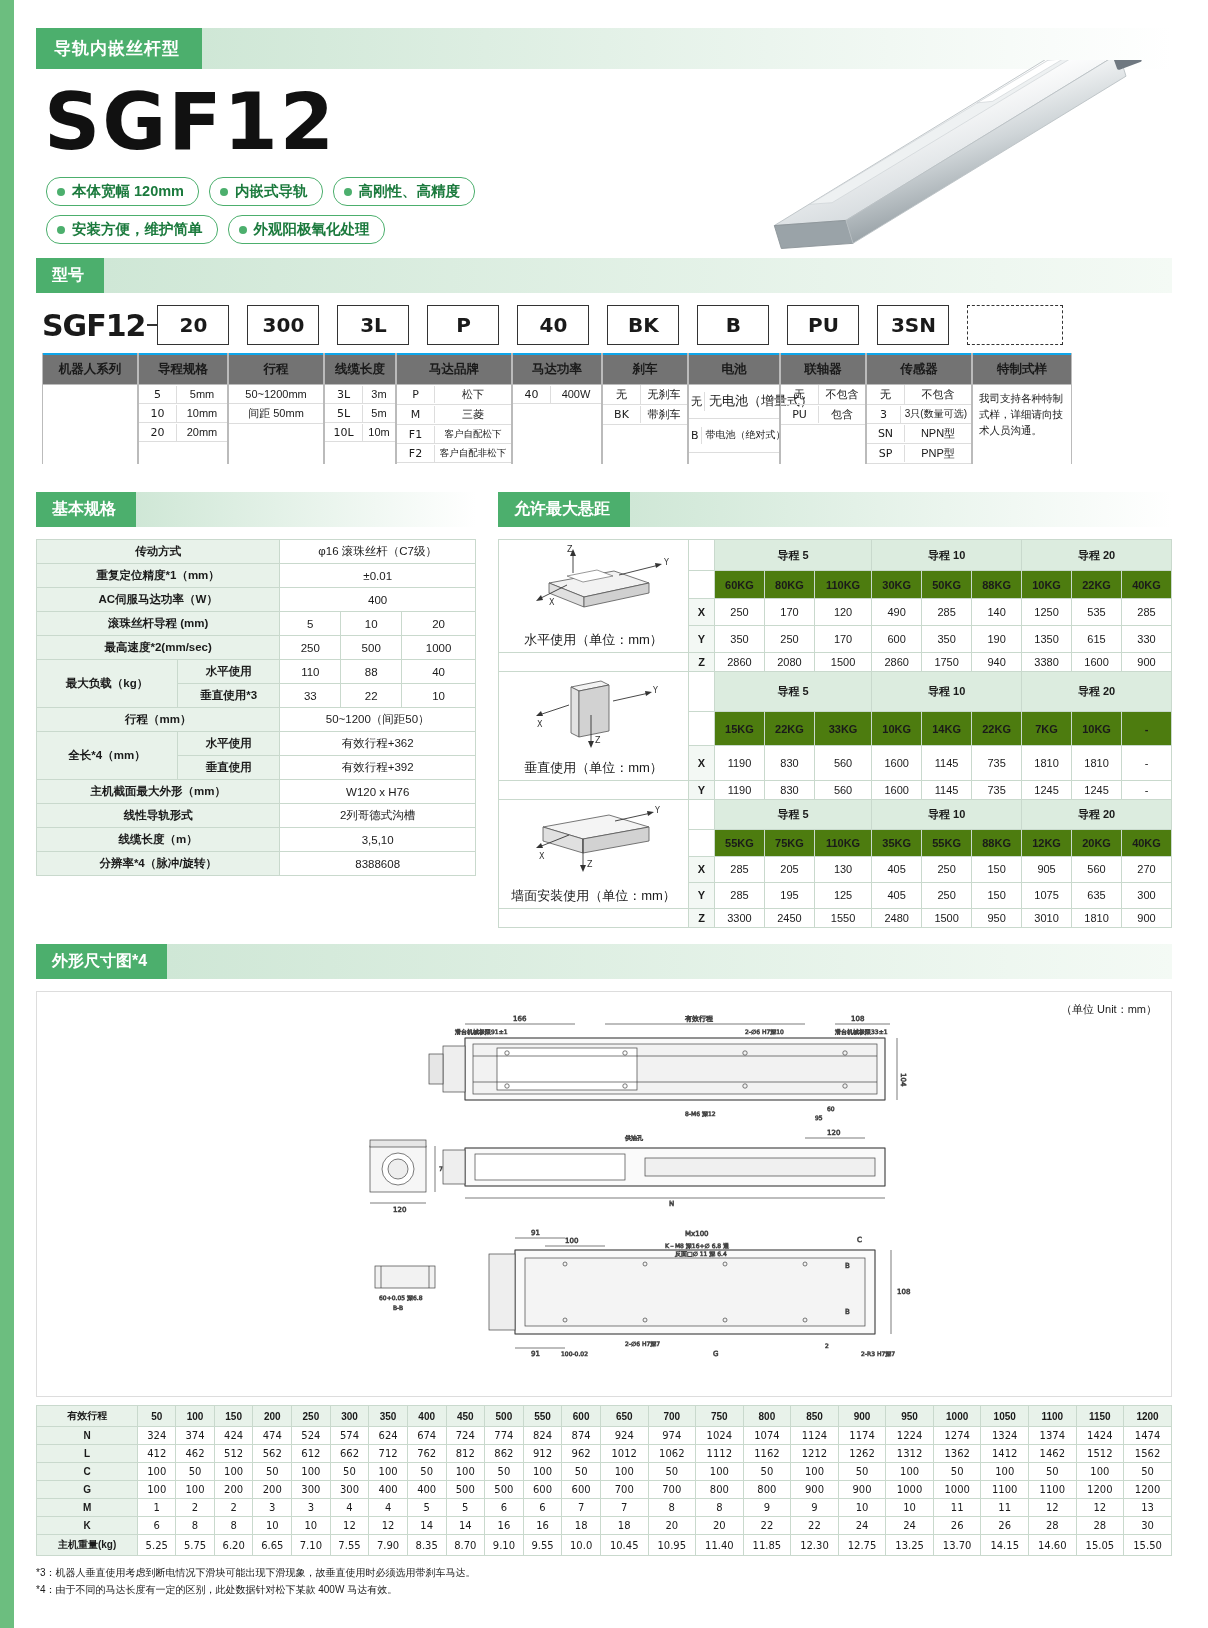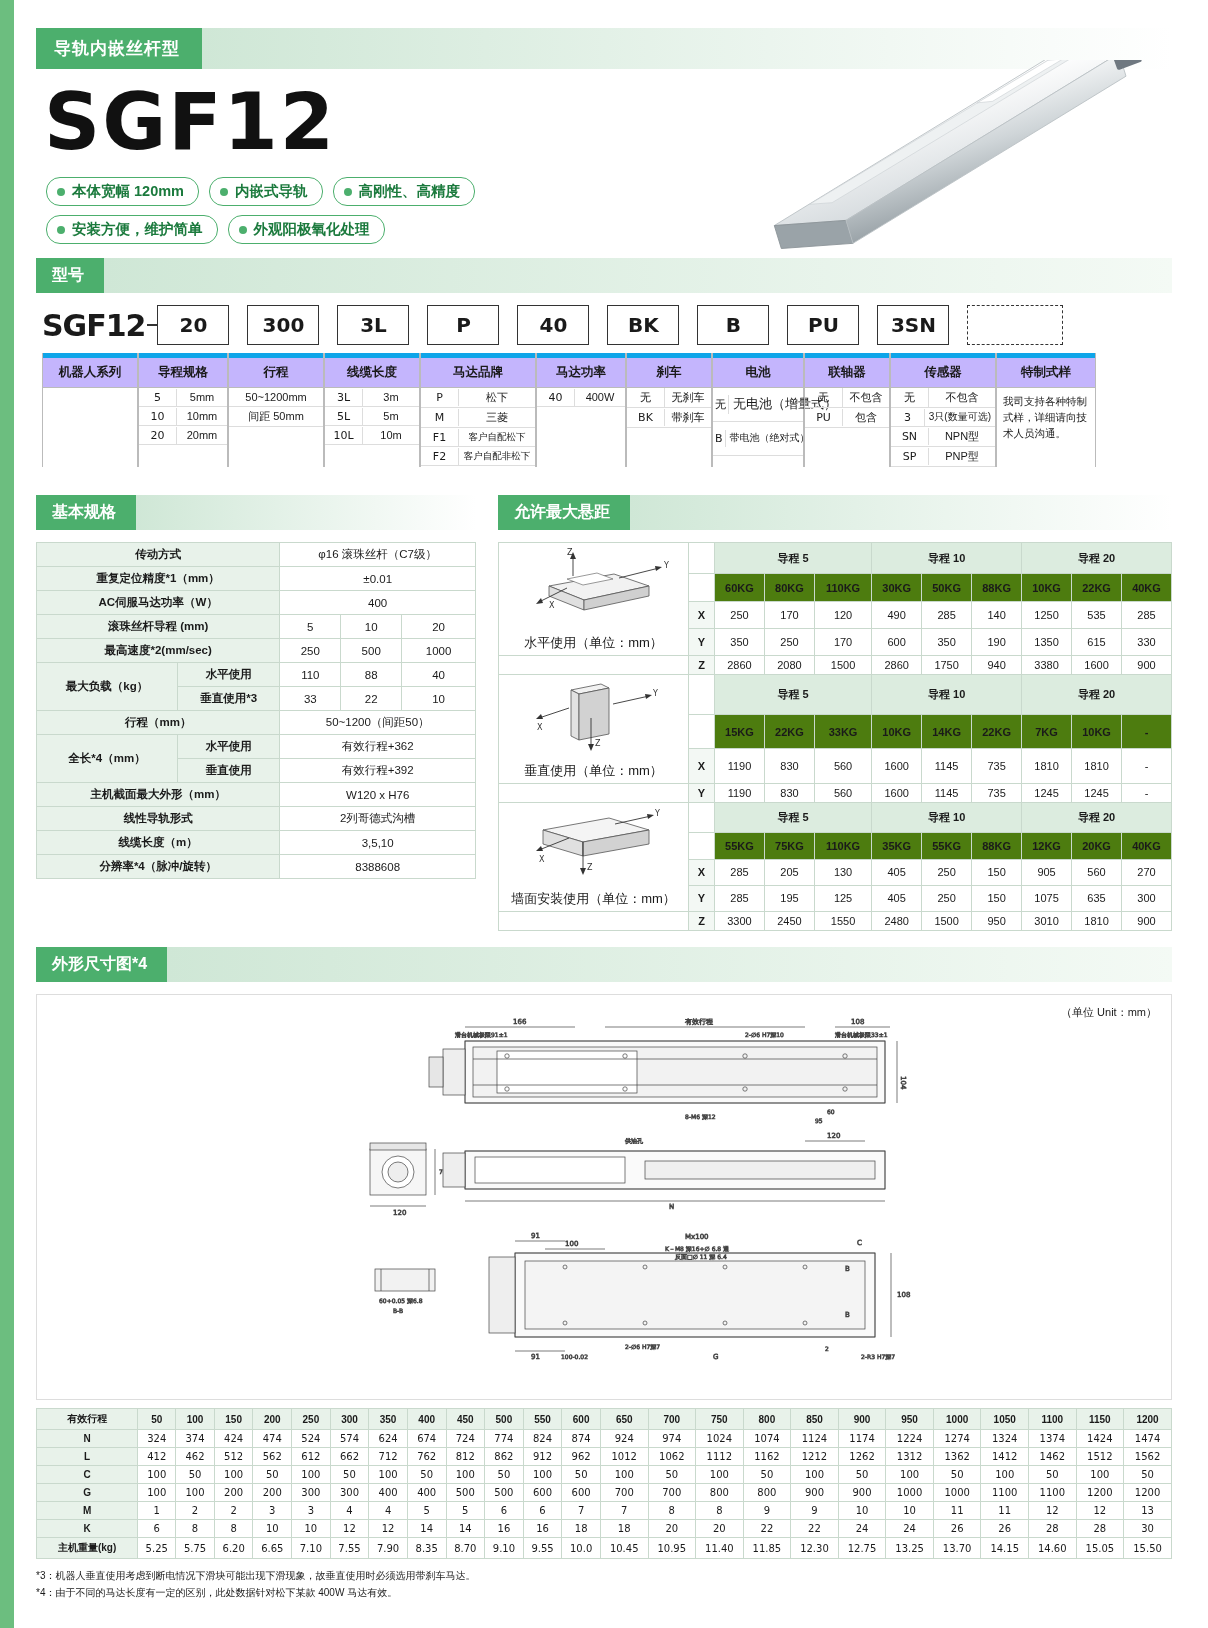--- a/index.html
+++ b/index.html
@@ -113,22 +113,22 @@
   }
   .code-box.dashed { border: 1.5px dashed #333; min-width: 96px; }
   .code-cols { display: flex; margin-top: 8px; }
   .col {
     border-left: 1px solid #bbb;
     border-right: 1px solid #bbb;
     display: flex;
     flex-direction: column;
   }
   .col-head {
-    background: #c4b5fd;
-    border-top: 5px solid #0ea5e9;
+    background: #737373;
+    border-top: 2px solid #0ea5e9;
     border-bottom: 1px solid #bbb;
     font-size: 12.5px;
     font-weight: bold;
     text-align: center;
     padding: 6px 6px;
     white-space: nowrap;
   }
   .opt {
     display: flex;
     font-size: 11px;
@@ -310,21 +310,21 @@
         </div>
         <div class="col" style="width:96px">
           <div class="col-head">行程</div>
           <div class="opt">
               <div class="v">50~1200mm</div>
             </div>
           <div class="opt">
               <div class="v">间距 50mm</div>
             </div>
         </div>
-        <div class="col" style="width:96px">
+        <div class="col" style="width:72px">
           <div class="col-head">线缆长度</div>
           <div class="opt">
               <div class="k">3L</div>
               <div class="v">3m</div>
             </div>
           <div class="opt">
               <div class="k">5L</div>
               <div class="v">5m</div>
             </div>
           <div class="opt">

